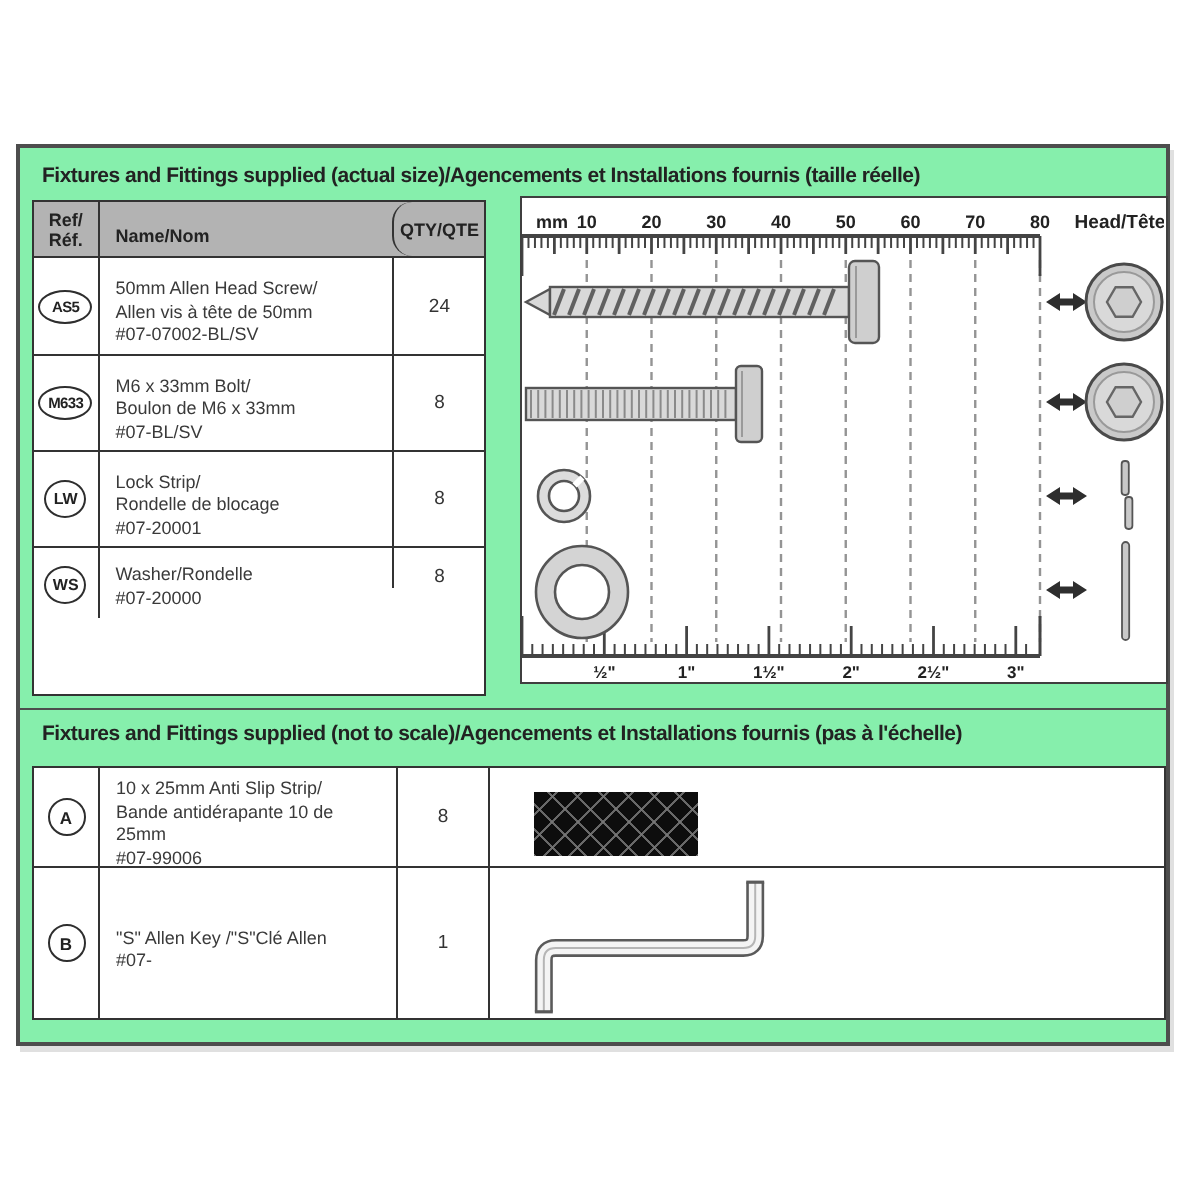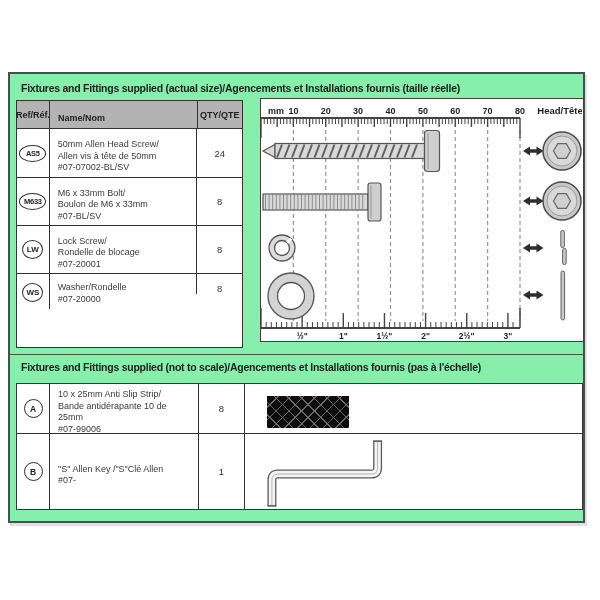--- a/index.html
+++ b/index.html
@@ -27,22 +27,22 @@
   .table2{left:6px;top:309px;width:567px;}
   .prow{display:flex;box-sizing:border-box;}
   .prow + .prow{border-top:1.5px solid #333;}
   .cell{box-sizing:border-box;display:flex;align-items:center;}
   .cell + .cell{border-left:1.5px solid #333;}
   .c-ref{width:32px;justify-content:center;}
   .c-name{width:149px;padding:11px 4px 4px 8px;}
   .c-qty{width:46px;justify-content:center;font-size:9.5px;}
   .c-img{width:338px;padding-left:0;}
   .hdr{background:#b3b3b3;height:27px;font-weight:bold;font-size:9px;color:#222;}
-  .hdr .c-ref{flex-direction:row;justify-content:center;line-height:10px;}
-  .hdr .c-qty{font-size:9px;}
+  .hdr .c-ref{flex-direction:column;justify-content:center;line-height:10px;}
+  .hdr .c-qty{font-size:9px;border-radius:10px;}
   .name-lines{font-size:9px;line-height:11.5px;color:#3a3a3a;}
   .badge{
     border:1.3px solid #2e2e2e;border-radius:50%;display:flex;align-items:center;justify-content:center;
     font-weight:bold;color:#222;background:#fff;box-sizing:border-box;
   }
   .badge-wide{width:27px;height:17px;font-size:7.5px;letter-spacing:-0.3px;}
   .badge-round{width:21px;height:19px;font-size:8px;}
   .badge-ab{width:19px;height:19px;font-size:8.5px;}
   .top-align{align-items:flex-start !important;}
   .top-align .c-ref,.top-align .c-qty{align-items:flex-end;padding-top:9px;}
@@ -116,21 +116,21 @@
       </div>
       <div class="cell c-qty">8</div>
     </div>
 
     <div class="prow row-h48">
       <div class="cell c-ref">
         <span class="badge badge-round">LW</span>
       </div>
       <div class="cell c-name">
         <div class="name-lines">
-          <div>Lock Screw/</div>
+          <div>Lock Strip/</div>
           <div>Rondelle de blocage</div>
           <div>#07-20001</div>
         </div>
       </div>
       <div class="cell c-qty">8</div>
     </div>
 
     <div class="prow row-h74 top-align">
       <div class="cell c-ref">
         <span class="badge badge-round">WS</span>

